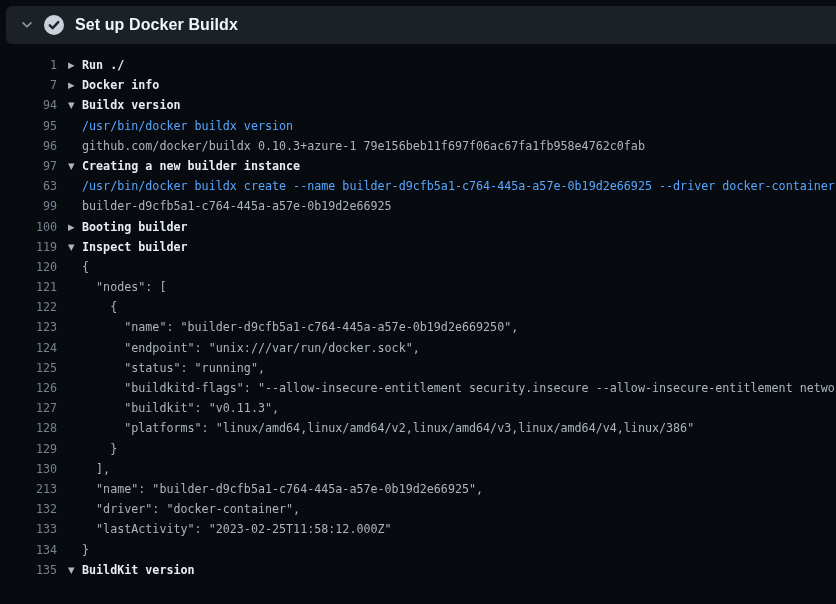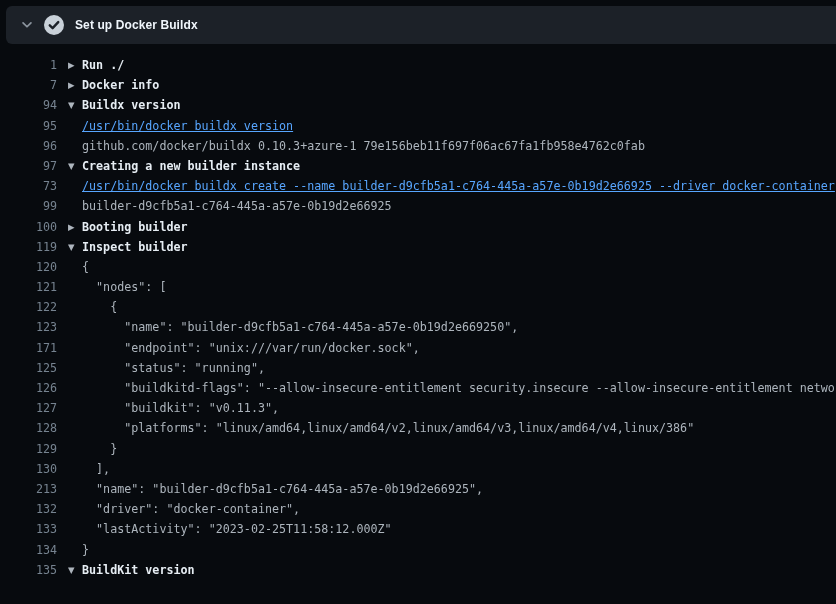--- a/index.html
+++ b/index.html
@@ -17,21 +17,21 @@
     border-radius: 6px 0 0 6px;
     display: flex;
     align-items: center;
     padding-left: 8px;
     cursor: pointer;
   }
   .hdr-chevron { width: 14px; height: 14px; margin: 0 10px 0 6px; display: flex; align-items: center; }
   .hdr-status { width: 20px; height: 20px; margin-right: 11px; display: flex; align-items: center; }
   .step-title {
     color: #f0f6fc;
-    font-size: 12px;
+    font-size: 16px;
     font-weight: 600;
     letter-spacing: 0.1px;
   }
   .log {
     position: absolute;
     top: 45px; left: 0; right: 0; bottom: 0;
     padding-top: 10px;
     font-family: "DejaVu Sans Mono", monospace;
     font-size: 11.7px;
     line-height: 20.2px;
@@ -55,21 +55,21 @@
     line-height: 20.2px;
   }
   .row .txt {
     flex: 1;
     white-space: pre;
     overflow: hidden;
     color: #adb5bd;
   }
   .row.group { cursor: pointer; }
   .row.group .txt { color: #e6edf3; font-weight: bold; }
-  .row.cmd .txt { color: #58a6ff; text-decoration: underline; }
+  .row.cmd .txt { color: #58a6ff; }
 </style>
 </head>
 <body>
 
 <div>
 
   <header class="step-header">
     <span class="hdr-chevron">
       <svg width="14" height="14" viewBox="0 0 16 16">
         <path d="M3.5 5.5 L8 10 L12.5 5.5" fill="none" stroke="#8b949e" stroke-width="2" stroke-linecap="round" stroke-linejoin="round"></path>
@@ -116,21 +116,21 @@
       <span class="txt">github.com/docker/buildx 0.10.3+azure-1 79e156beb11f697f06ac67fa1fb958e4762c0fab</span>
     </div>
 
     <div class="row group">
       <span class="num">97</span>
       <span class="arrow">▼</span>
       <span class="txt">Creating a new builder instance</span>
     </div>
 
     <div class="row cmd">
-      <span class="num">73</span>
+      <span class="num">63</span>
       <span class="arrow"></span>
       <span class="txt">/usr/bin/docker buildx create --name builder-d9cfb5a1-c764-445a-a57e-0b19d2e66925 --driver docker-container</span>
     </div>
 
     <div class="row">
       <span class="num">99</span>
       <span class="arrow"></span>
       <span class="txt">builder-d9cfb5a1-c764-445a-a57e-0b19d2e66925</span>
     </div>
 
@@ -164,21 +164,21 @@
       <span class="txt">    {</span>
     </div>
 
     <div class="row">
       <span class="num">123</span>
       <span class="arrow"></span>
       <span class="txt">      "name": "builder-d9cfb5a1-c764-445a-a57e-0b19d2e669250",</span>
     </div>
 
     <div class="row">
-      <span class="num">171</span>
+      <span class="num">124</span>
       <span class="arrow"></span>
       <span class="txt">      "endpoint": "unix:///var/run/docker.sock",</span>
     </div>
 
     <div class="row">
       <span class="num">125</span>
       <span class="arrow"></span>
       <span class="txt">      "status": "running",</span>
     </div>
 

